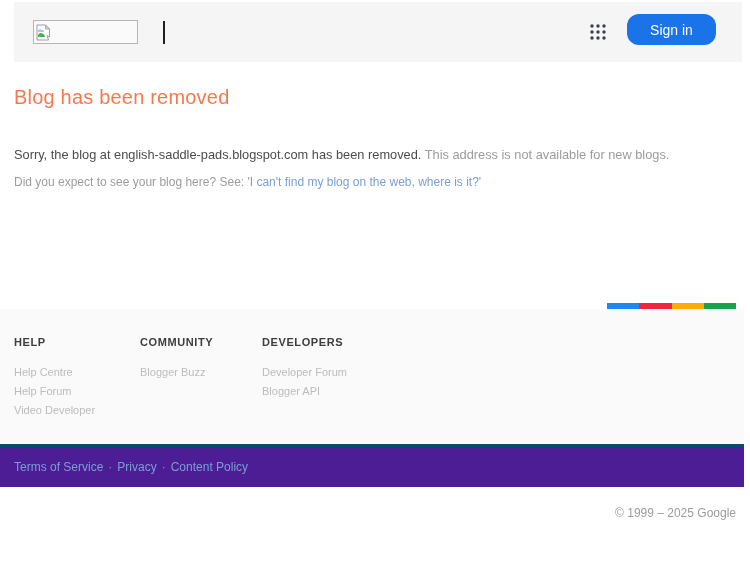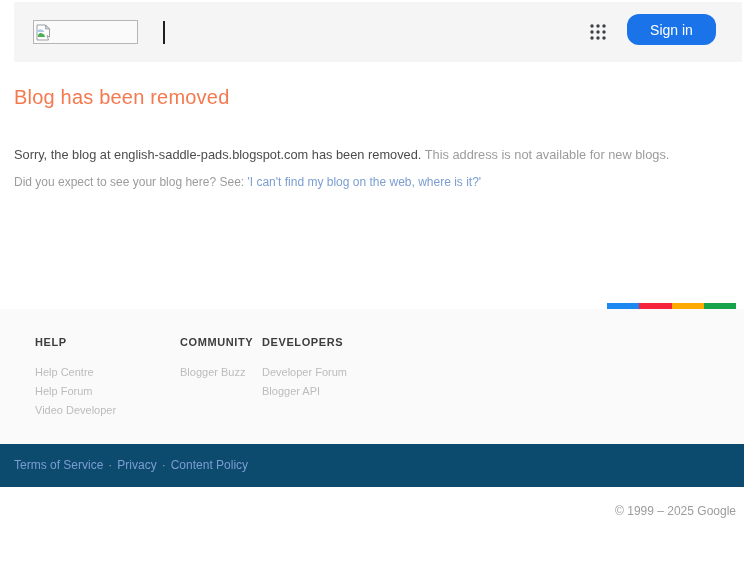--- a/index.html
+++ b/index.html
@@ -57,34 +57,34 @@
     display:flex;
   }
   .accent-bar span { flex:1 1 0; display:block; height:6px; }
 
   
   .footer-main {
     position:absolute; left:0; top:309px; width:744px; height:135px;
     background:#fafafa;
   }
   .fcol { position:absolute; top:27px; }
-  .fcol-0 { left:14px;margin-left:21px; }
-  .fcol-1 { left:140px;margin-left:40px; }
+  .fcol-0 { left:14px; }
+  .fcol-1 { left:140px; }
   .fcol-2 { left:262px; }
   .fcol h4 {
     font-size:11px; font-weight:700; color:#3d3d3d; letter-spacing:0.6px;
     margin-bottom:15px;
   }
   .fcol a {
     display:block; font-size:11px; color:#bcbcbc; line-height:19px;
     text-decoration:none; cursor:pointer;
   }
   .footer-bottom {
     position:absolute; left:0; top:444px; width:744px; height:43px;
-    background:#0c4a6e; border-top:1px solid #0c4a6e;
+    background:#4c1d95; border-top:3px solid #0c4a6e;
   }
   .legal {
     position:absolute; left:14px; top:13px; font-size:12px; color:#9c9c9c;
   }
   .legal a { color:#7b9ed2; text-decoration:none; cursor:pointer; }
   .legal .sep { margin:0 5px; color:#9c9c9c; }
   .copyright {
     position:absolute; right:8px; top:13px; font-size:12px; color:#9c9c9c;margin-top:46px;
   }
 </style>

